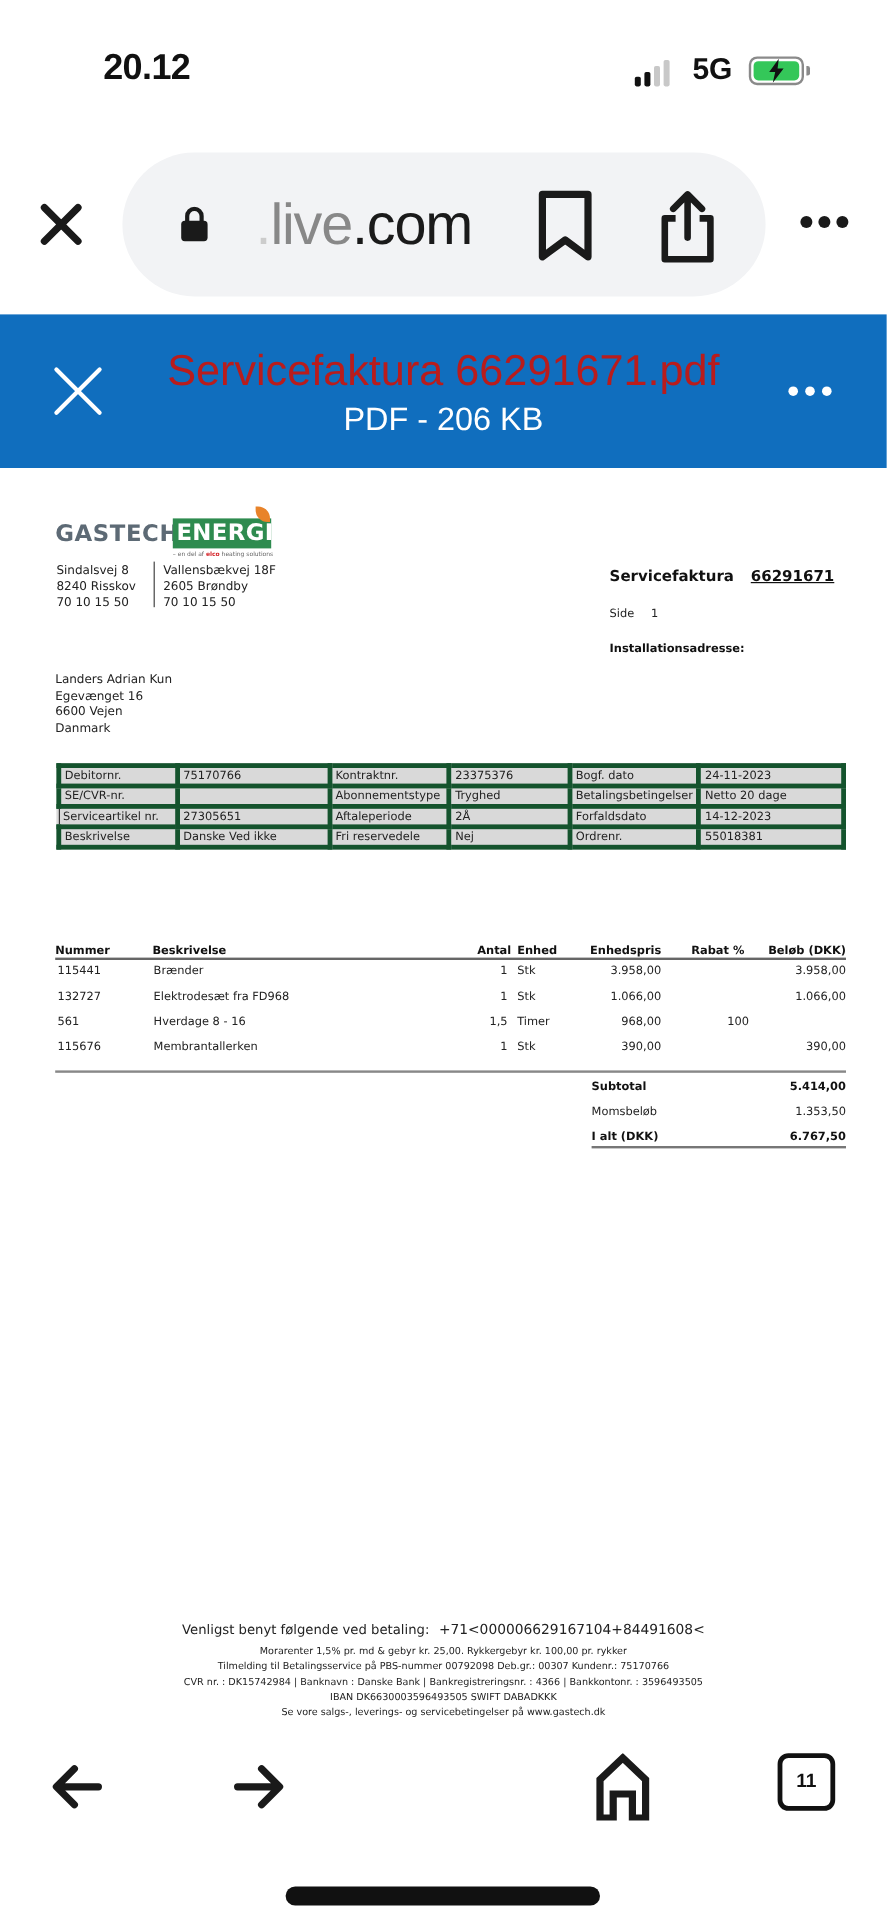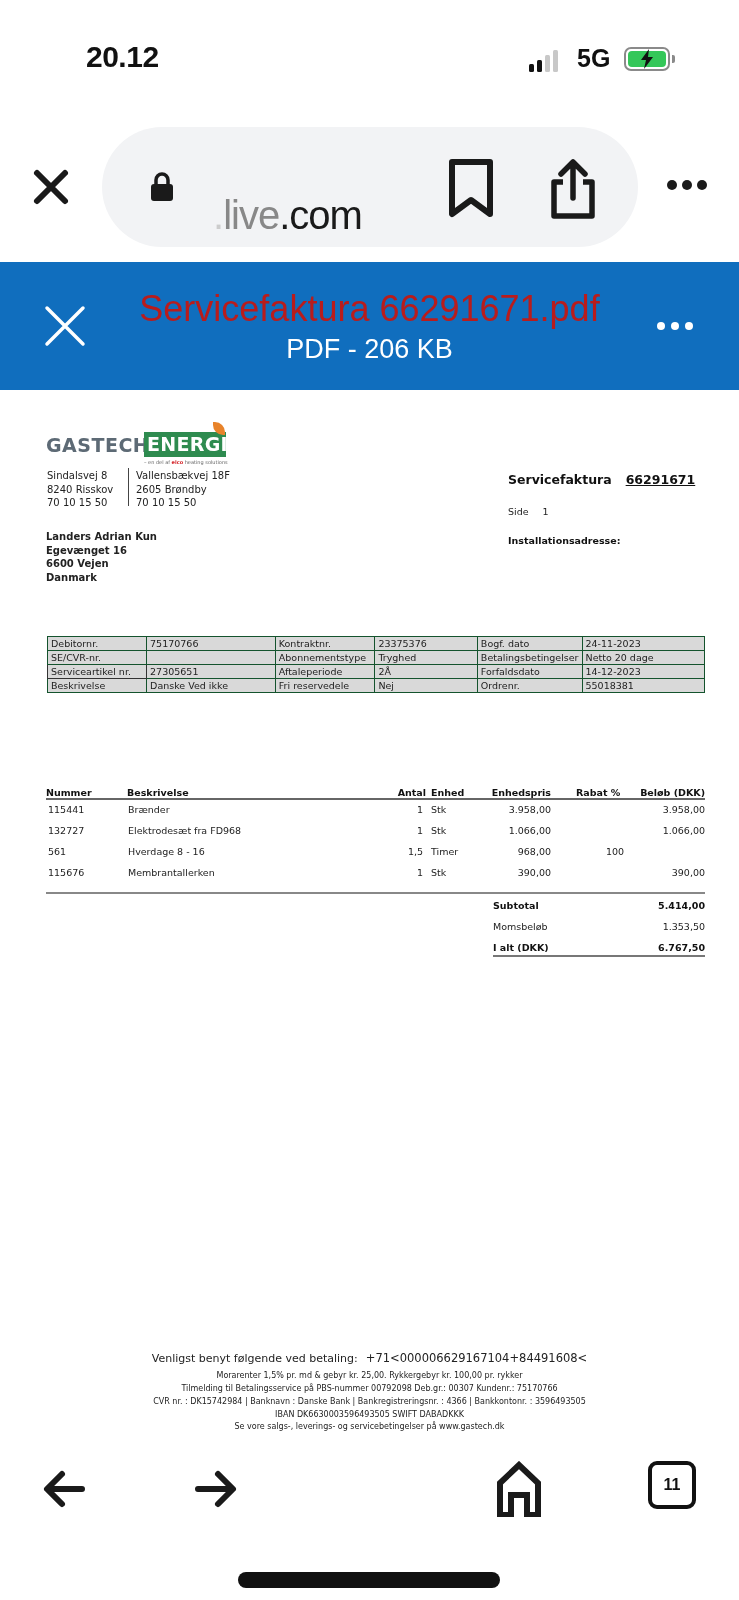--- a/index.html
+++ b/index.html
@@ -12,21 +12,21 @@
   .signal span { display: block; width: 5px; border-radius: 1.5px; }
   .status-5g { position: absolute; left: 577px; top: 44px; font-size: 25px; font-weight: bold; color: #111; }
   .battery { position: absolute; left: 624px; top: 47px; width: 46px; height: 24px; border: 2.5px solid #8a8a8a; border-radius: 7px; padding: 2px; }
   .battery .fill { width: 100%; height: 100%; background: #34c759; border-radius: 4px; display: flex; align-items: center; justify-content: center; }
   .battery-nub { position: absolute; left: 672px; top: 55px; width: 3px; height: 8px; background: #8a8a8a; border-radius: 0 2px 2px 0; }
 
   
   .close-browser { position: absolute; left: 32px; top: 168px; width: 38px; height: 38px; }
   .url-pill { position: absolute; left: 102px; top: 127px; width: 536px; height: 120px; background: #f2f3f5; border-radius: 60px; }
   .lock { position: absolute; left: 150px; top: 172px; width: 24px; height: 30px; }
-  .url-text { position: absolute; left: 213px; top: 160px; font-size: 40px; letter-spacing: -1px; margin-top: 33px; }
+  .url-text { position: absolute; left: 213px; top: 160px; font-size: 48px; letter-spacing: -1px; }
   .url-text .faint { color: #cccccc; }
   .url-text .mid { color: #888888; }
   .url-text .dark { color: #1a1a1a; }
   .bookmark { position: absolute; left: 447px; top: 158px; width: 48px; height: 60px; }
   .share { position: absolute; left: 549px; top: 158px; width: 48px; height: 62px; }
   .more-browser { position: absolute; left: 667px; top: 180px; display: flex; gap: 5px; }
   .more-browser span { width: 10px; height: 10px; background: #1a1a1a; border-radius: 50%; }
 
   
   .pdf-header { position: absolute; left: 0; top: 262px; width: 739px; height: 128px; background: #106ebe; }
@@ -49,21 +49,21 @@
   .addr-divider { position: absolute; left: 128px; top: 468px; width: 1px; height: 38px; background: #444; }
 
   .inv-title { position: absolute; left: 508px; top: 472px; font-size: 12.5px; font-weight: bold; font-family: "DejaVu Sans", sans-serif; color: #111; }
   .inv-title .num { margin-left: 14px; text-decoration: underline; }
   .inv-side { position: absolute; left: 508px; top: 506px; font-size: 9.5px; font-family: "DejaVu Sans", sans-serif; color: #222; }
   .inv-side .num { margin-left: 14px; }
   .inv-install { position: absolute; left: 508px; top: 535px; font-size: 9.5px; font-weight: bold; font-family: "DejaVu Sans", sans-serif; color: #111; }
 
   
   .info-grid { position: absolute; left: 47px; top: 636px; width: 658px; border-collapse: collapse; background: #d9d9d9; font-family: "DejaVu Sans", sans-serif; font-size: 9.5px; color: #222; }
-  .info-grid td { border: 1px solid #14532d; height: 14px; padding: 0 3px; white-space: nowrap; overflow: hidden; line-height: 13px; }
+  .info-grid td { border: 4px solid #14532d; height: 14px; padding: 0 3px; white-space: nowrap; overflow: hidden; line-height: 13px; }
 
   
   .items { position: absolute; left: 46px; top: 787px; width: 659px; font-family: "DejaVu Sans", sans-serif; font-size: 9.5px; color: #222; }
   .items-head { position: relative; height: 12px; font-weight: bold; color: #111; }
   .items-head-rule { position: absolute; left: 46px; top: 798px; width: 659px; height: 1.5px; background: #666; }
   .item-row { position: absolute; left: 0; width: 659px; height: 14px; }
   .c { position: absolute; top: 0; white-space: nowrap; }
   .c-num { left: 2px; }
   .c-desc { left: 82px; }
   .c-antal { right: 282px; text-align: right; }
@@ -167,21 +167,21 @@
   <div>8240 Risskov</div>
   <div>70 10 15 50</div>
 </div>
 <div class="addr-divider"></div>
 <div class="addr" style="left:136px;top:469px;">
   <div>Vallensbækvej 18F</div>
   <div>2605 Brøndby</div>
   <div>70 10 15 50</div>
 </div>
 
-<div class="addr" style="left:46px;top:530px;font-weight:bold;">
+<div class="addr" style="left:46px;top:560px;">
   <div>Landers Adrian Kun</div>
   <div>Egevænget 16</div>
   <div>6600 Vejen</div>
   <div>Danmark</div>
 </div>
 
 <div class="inv-title"><span>Servicefaktura</span><span class="num">66291671</span></div>
 <div class="inv-side"><span>Side</span><span class="num">1</span></div>
 <div class="inv-install">Installationsadresse:</div>
 

